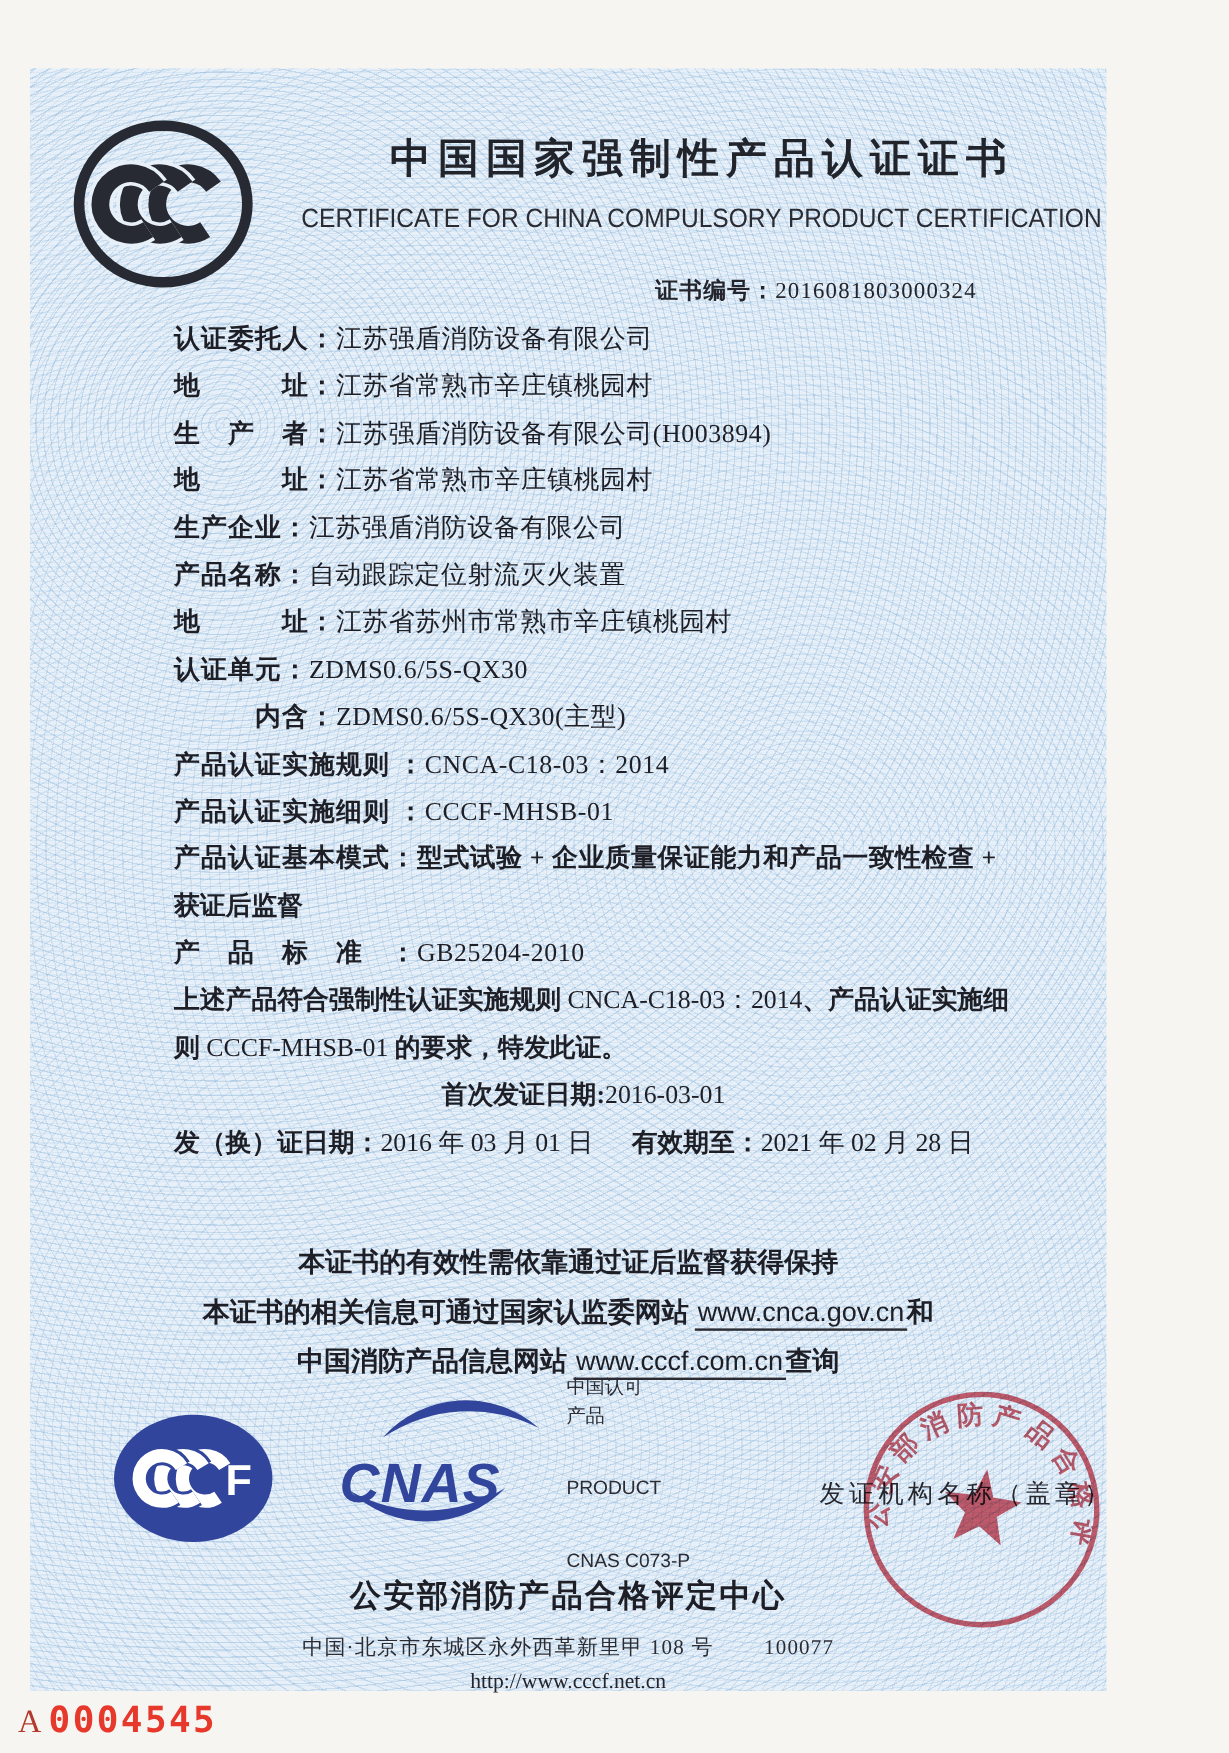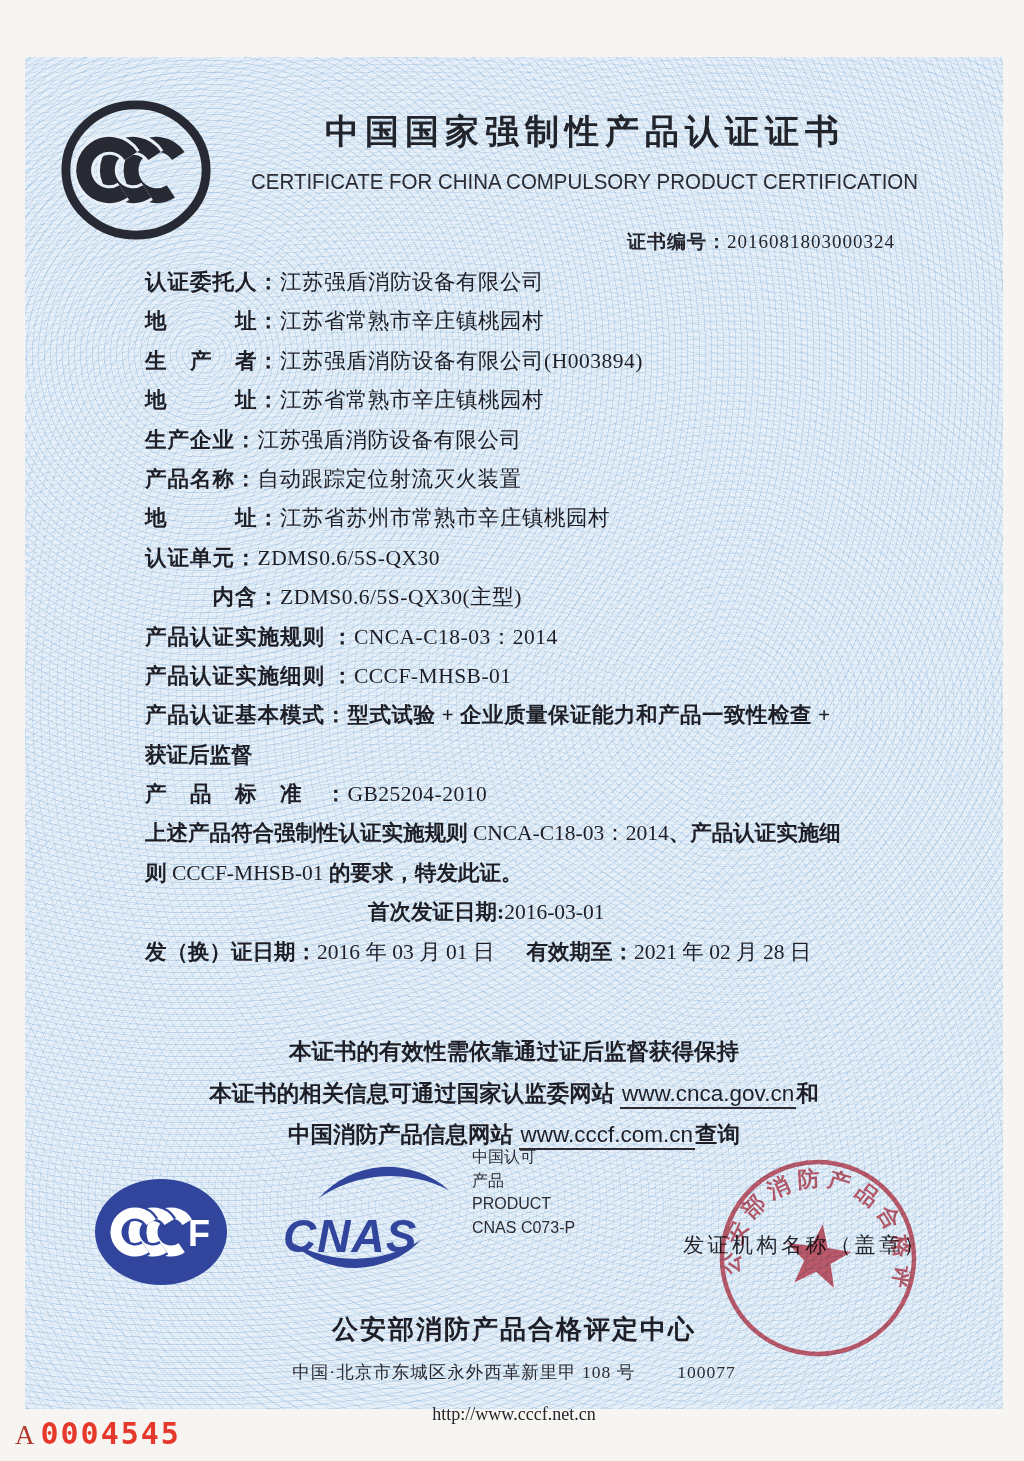--- a/index.html
+++ b/index.html
@@ -8,21 +8,21 @@
     background:#f7f5f2;
     font-family:"Liberation Serif","DejaVu Serif",serif;
     color:#1d1e26;
     position:relative;
     overflow:hidden;
   }
   .page { position:absolute; inset:0; }
 
   
   .cert {
-    position:absolute; left:25px; top:57px; width:978px; height:1352px;
+    position:absolute; left:25px; top:57px; width:897px; height:1352px;
     background-color:#e7f0f8;
     background-image:
       repeating-radial-gradient(circle at 18% 22%, rgba(122,168,212,.30) 0 1px, rgba(0,0,0,0) 1px 6px),
       repeating-radial-gradient(circle at 72% 48%, rgba(122,168,212,.22) 0 1px, rgba(0,0,0,0) 1px 8px),
       repeating-radial-gradient(circle at 38% 85%, rgba(122,168,212,.20) 0 1px, rgba(0,0,0,0) 1px 7px),
       repeating-linear-gradient(0deg, rgba(150,192,226,.16) 0 1px, rgba(0,0,0,0) 1px 4px);
   }
 
   
   .ccc-logo { position:absolute; left:32px; top:36px; width:158px; height:154px; }
@@ -47,32 +47,32 @@
   
   .notice { position:absolute; left:0; right:0; top:974px; text-align:center; font-size:22.5px; font-weight:bold; }
   .notice .nline { height:41.5px; line-height:41.5px; }
   .url { font-family:"Liberation Sans","DejaVu Sans",sans-serif; font-weight:normal;
          border-bottom:2px solid #2a2b33; padding:0 2px 1px 2px; }
 
   
   .cccf-logo { position:absolute; left:66px; top:1119px; width:140px; height:112px; }
   .cnas-logo { position:absolute; left:256px; top:1103px; width:178px; height:118px; }
   .accred { position:absolute; left:447px; top:1088px; font-size:16px; line-height:23.5px; color:#2a2b33; }
-  .accred .en { font-family:"Liberation Sans","DejaVu Sans",sans-serif; }
+  .accred .en { font-family:"Liberation Sans","DejaVu Sans",sans-serif;margin-top:37px; }
   .seal-label { position:absolute; left:658px; top:1174px; font-size:21px; letter-spacing:3.5px;
                 color:#26272e; z-index:1; white-space:nowrap; }
   .stamp { position:absolute; left:686px; top:1094px; width:214px; height:214px;
            mix-blend-mode:multiply; z-index:2; opacity:.88; }
 
   
   .issuer { position:absolute; left:0; right:0; top:1255px; text-align:center; }
   .issuer-name { font-size:26px; font-weight:bold; letter-spacing:2px; }
   .issuer-addr { margin-top:13px; font-size:17.5px; letter-spacing:1px; color:#2a2b33; }
   .issuer-post { margin-left:42px; }
-  .issuer-url { margin-top:20px; font-size:18px; color:#23242c; }
+  .issuer-url { margin-top:7px; font-size:18px; color:#23242c; }
 
   
   .serial { position:absolute; left:15px; top:1416px; white-space:nowrap; }
   .serial-prefix { font-size:27px; color:#b5392d; font-family:"Liberation Serif",serif; }
   .serial-number { font-size:30px; font-weight:bold; color:#e6382b;
                    font-family:"DejaVu Sans Mono",monospace; letter-spacing:2px; margin-left:6px; }
 </style>
 </head>
 <body>
 

